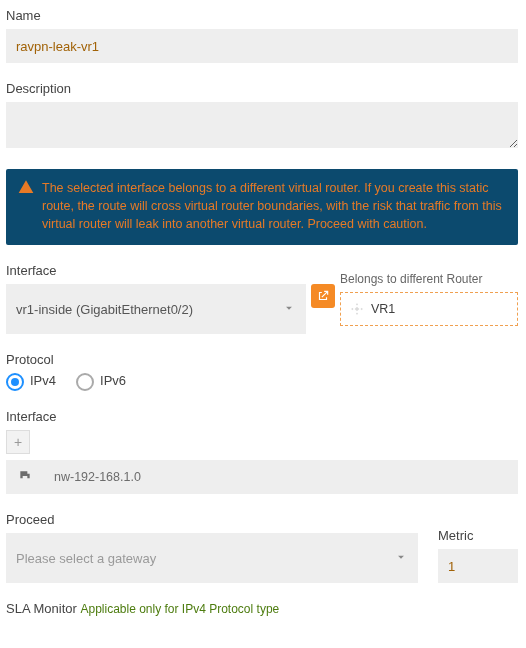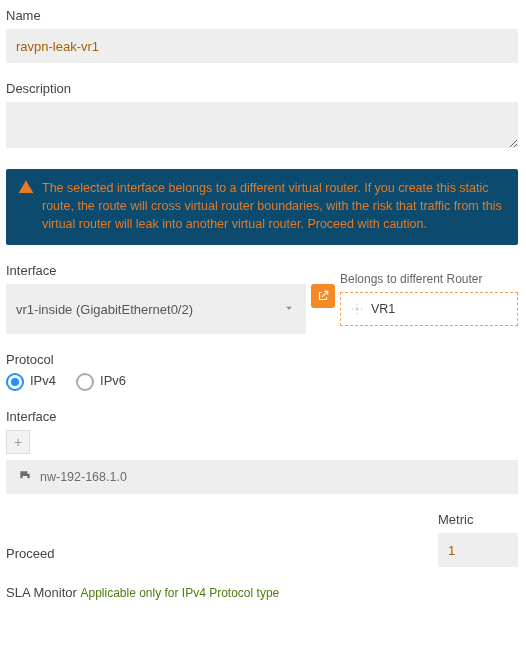--- a/index.html
+++ b/index.html
@@ -129,21 +129,21 @@
     width: 24px; height:24px; border:1px solid #ddd;
     background:#f2f2f2; display:flex; align-items:center;
     justify-content:center; color:#999; font-size:14px;
     cursor:pointer; margin-bottom:6px;
   }
   .net-item {
     background:#eeeeee;
     height:34px;
     display:flex;
     align-items:center;
-    gap:8px;
+    gap:22px;
     padding:0 12px;
     color:#6c6c6c;
     font-size:12.5px;
   }
   .row-gateway { display:flex; gap:20px; align-items:flex-end; }
   .col-gateway { flex:1; }
   .col-metric { flex:0 0 80px; }
 </style>
 </head>
 <body>
@@ -224,20 +224,28 @@
           <path fill="#6c6c6c" d="M4 4h12v12H4V4zm4 4v8h12V8h-4v4H8z"></path>
         </svg>
     </span>
     <span>nw-192-168.1.0</span>
   </div>
 </div>
 
 <div class="field-block row-gateway">
   <div class="col-gateway">
     <div class="label">Proceed</div>
+    <div class="select-box placeholder">
+      <span>Please select a gateway</span>
+      <span class="chev">
+        <svg viewBox="0 0 24 24" width="14" height="14">
+            <path fill="#888" d="M7 10l5 5 5-5z"></path>
+          </svg>
+      </span>
+    </div>
   </div>
   <div class="col-metric">
     <div class="label">Metric</div>
     <input class="text-input" type="text" value="1" style="">
   </div>
 </div>
 
 <div class="field-block" style="margin-bottom:6px">
   <div class="label">
     <span>SLA Monitor</span>

